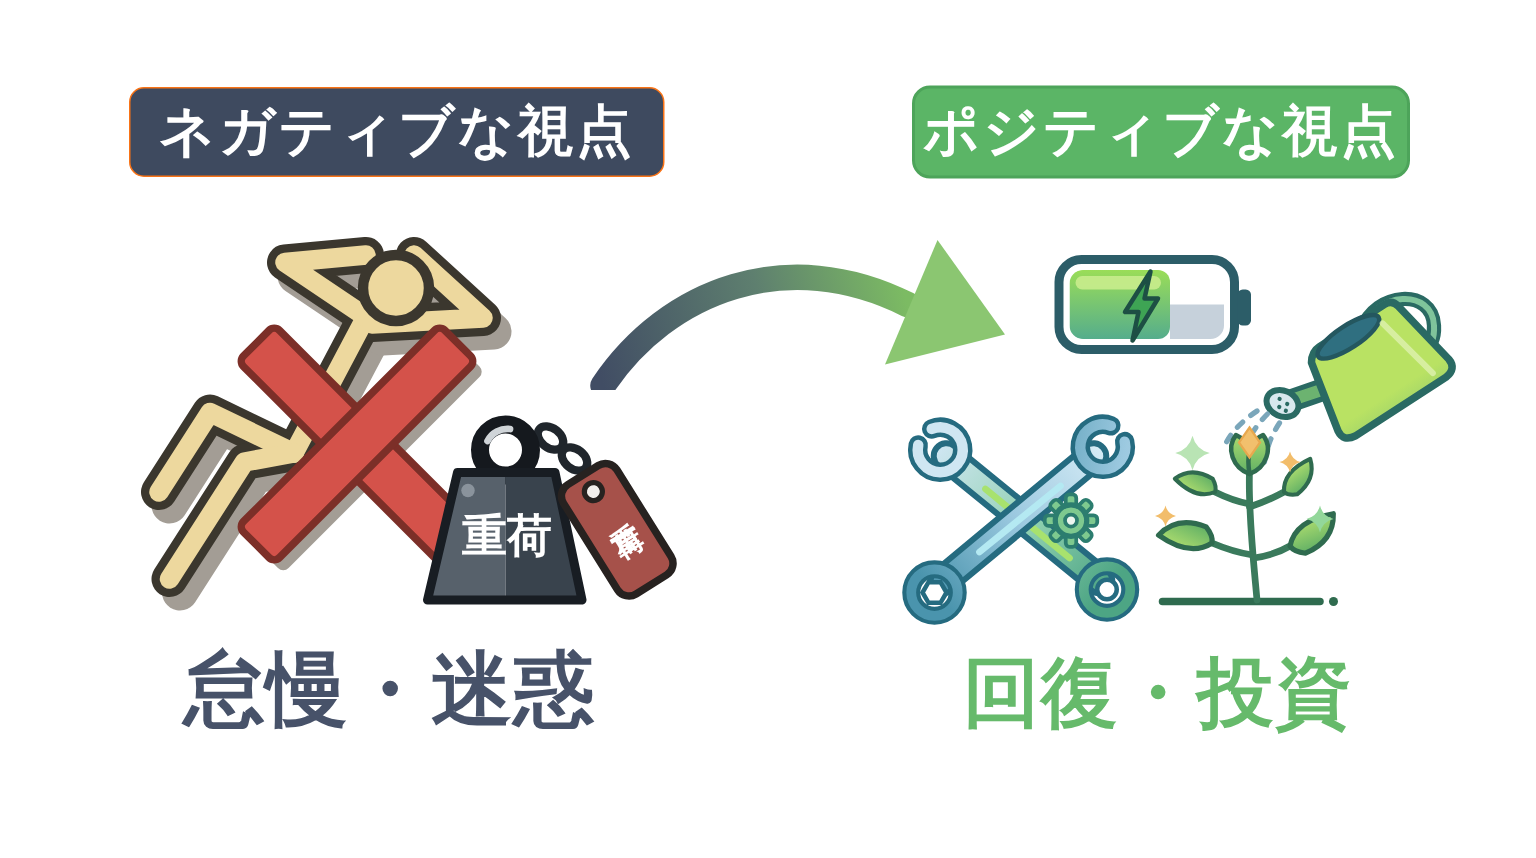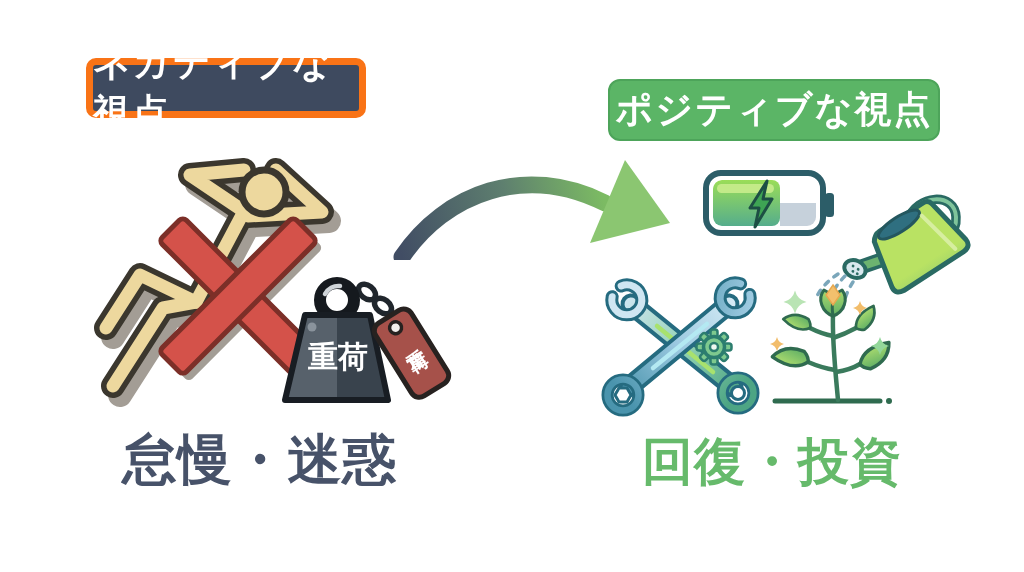--- a/index.html
+++ b/index.html
@@ -5,26 +5,26 @@
   html,body{margin:0;padding:0;background:#ffffff;}
   .canvas{
     position:relative;width:1024px;height:572px;background:#ffffff;overflow:hidden;
     font-family:"Liberation Sans","DejaVu Sans",sans-serif;
   }
   .badge{
     position:absolute;display:flex;align-items:center;justify-content:center;
     color:#ffffff;font-weight:bold;font-size:37px;letter-spacing:2px;box-sizing:border-box;
   }
   .badge-negative{
-    left:86px;top:58px;width:280px;height:60px;border-radius:10px;
-    background:var(--negative-badge-bg,#3e4a5f);border:7px solid #f97316;
+    left:86px;top:58px;width:357px;height:60px;border-radius:10px;
+    background:var(--negative-badge-bg,#3e4a5f);border:1px solid #f97316;
   }
   .badge-positive{
     left:608px;top:57px;width:332px;height:62px;border-radius:12px;
-    background:var(--positive-badge-bg,#5bb566);border:2px solid #4da45a;margin-top:22px;
+    background:var(--positive-badge-bg,#5bb566);border:2px solid #4da45a;
   }
   .caption{position:absolute;font-weight:bold;text-align:center;letter-spacing:1px;}
   .caption-negative{left:70px;top:424px;width:380px;font-size:54px;color:var(--negative-caption,#475269);}
   .caption-positive{left:598px;top:428px;width:348px;font-size:51px;color:var(--positive-caption,#66ba6b);}
   .battery-label{
     position:absolute;left:698px;top:134px;width:144px;text-align:center;
     font-size:19px;font-weight:bold;letter-spacing:2px;color:var(--battery-label-color,#474747);
   }
   .abs{position:absolute;}
 </style>

